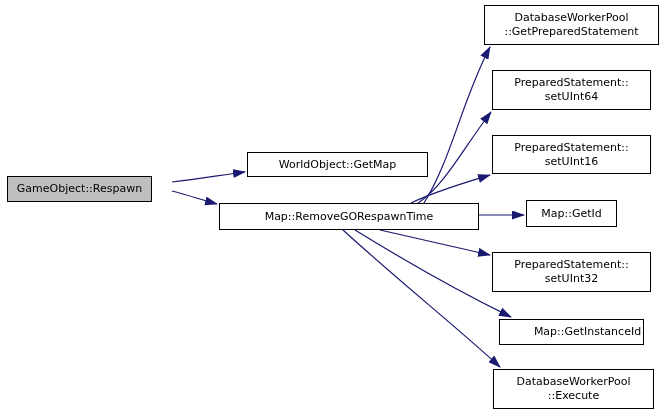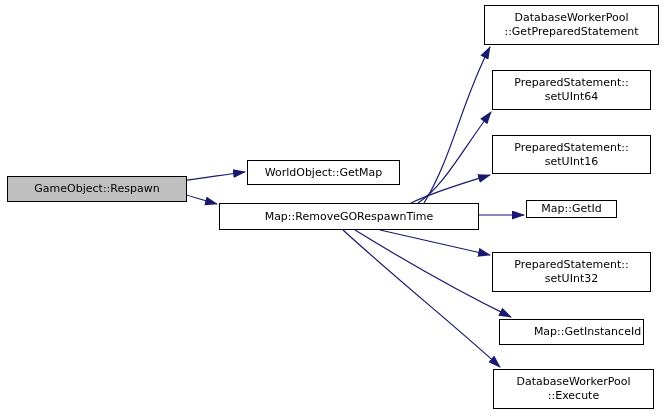--- a/index.html
+++ b/index.html
@@ -38,27 +38,27 @@
     text-align: center;
     font-size: 11px;
     line-height: 1.25;
     white-space: pre-line;
     cursor: pointer;
   }
   .node.focus {
     background: var(--focus-fill, #bfbfbf);
     cursor: default;
   }
-  #n-respawn       { left: 7px;   top: 176px; width: 180px; height: 26px; }
-  #n-getmap        { left: 247px; top: 160px; width: 153px; height: 25px; }
+  #n-respawn       { left: 7px;   top: 176px; width: 145px; height: 26px; }
+  #n-getmap        { left: 247px; top: 152px; width: 181px; height: 25px; }
   #n-removego      { left: 219px; top: 203px; width: 260px; height: 27px; }
   #n-getprep       { left: 484px; top: 5px;   width: 175px; height: 40px; }
   #n-setuint64     { left: 492px; top: 70px;  width: 159px; height: 40px; }
   #n-setuint16     { left: 492px; top: 135px; width: 159px; height: 39px; }
-  #n-getid         { left: 526px; top: 200px; width: 91px;  height: 18px; }
+  #n-getid         { left: 526px; top: 200px; width: 91px;  height: 27px; }
   #n-setuint32     { left: 492px; top: 252px; width: 159px; height: 40px; }
   #n-getinstanceid { left: 499px; top: 319px; width: 145px; height: 26px; padding-left: 32px; }
   #n-execute       { left: 493px; top: 369px; width: 161px; height: 40px; }
 </style>
 </head>
 <body>
 
 <div class="canvas">
 
   <svg class="edges" viewBox="0 0 667 417" xmlns="http://www.w3.org/2000/svg">

